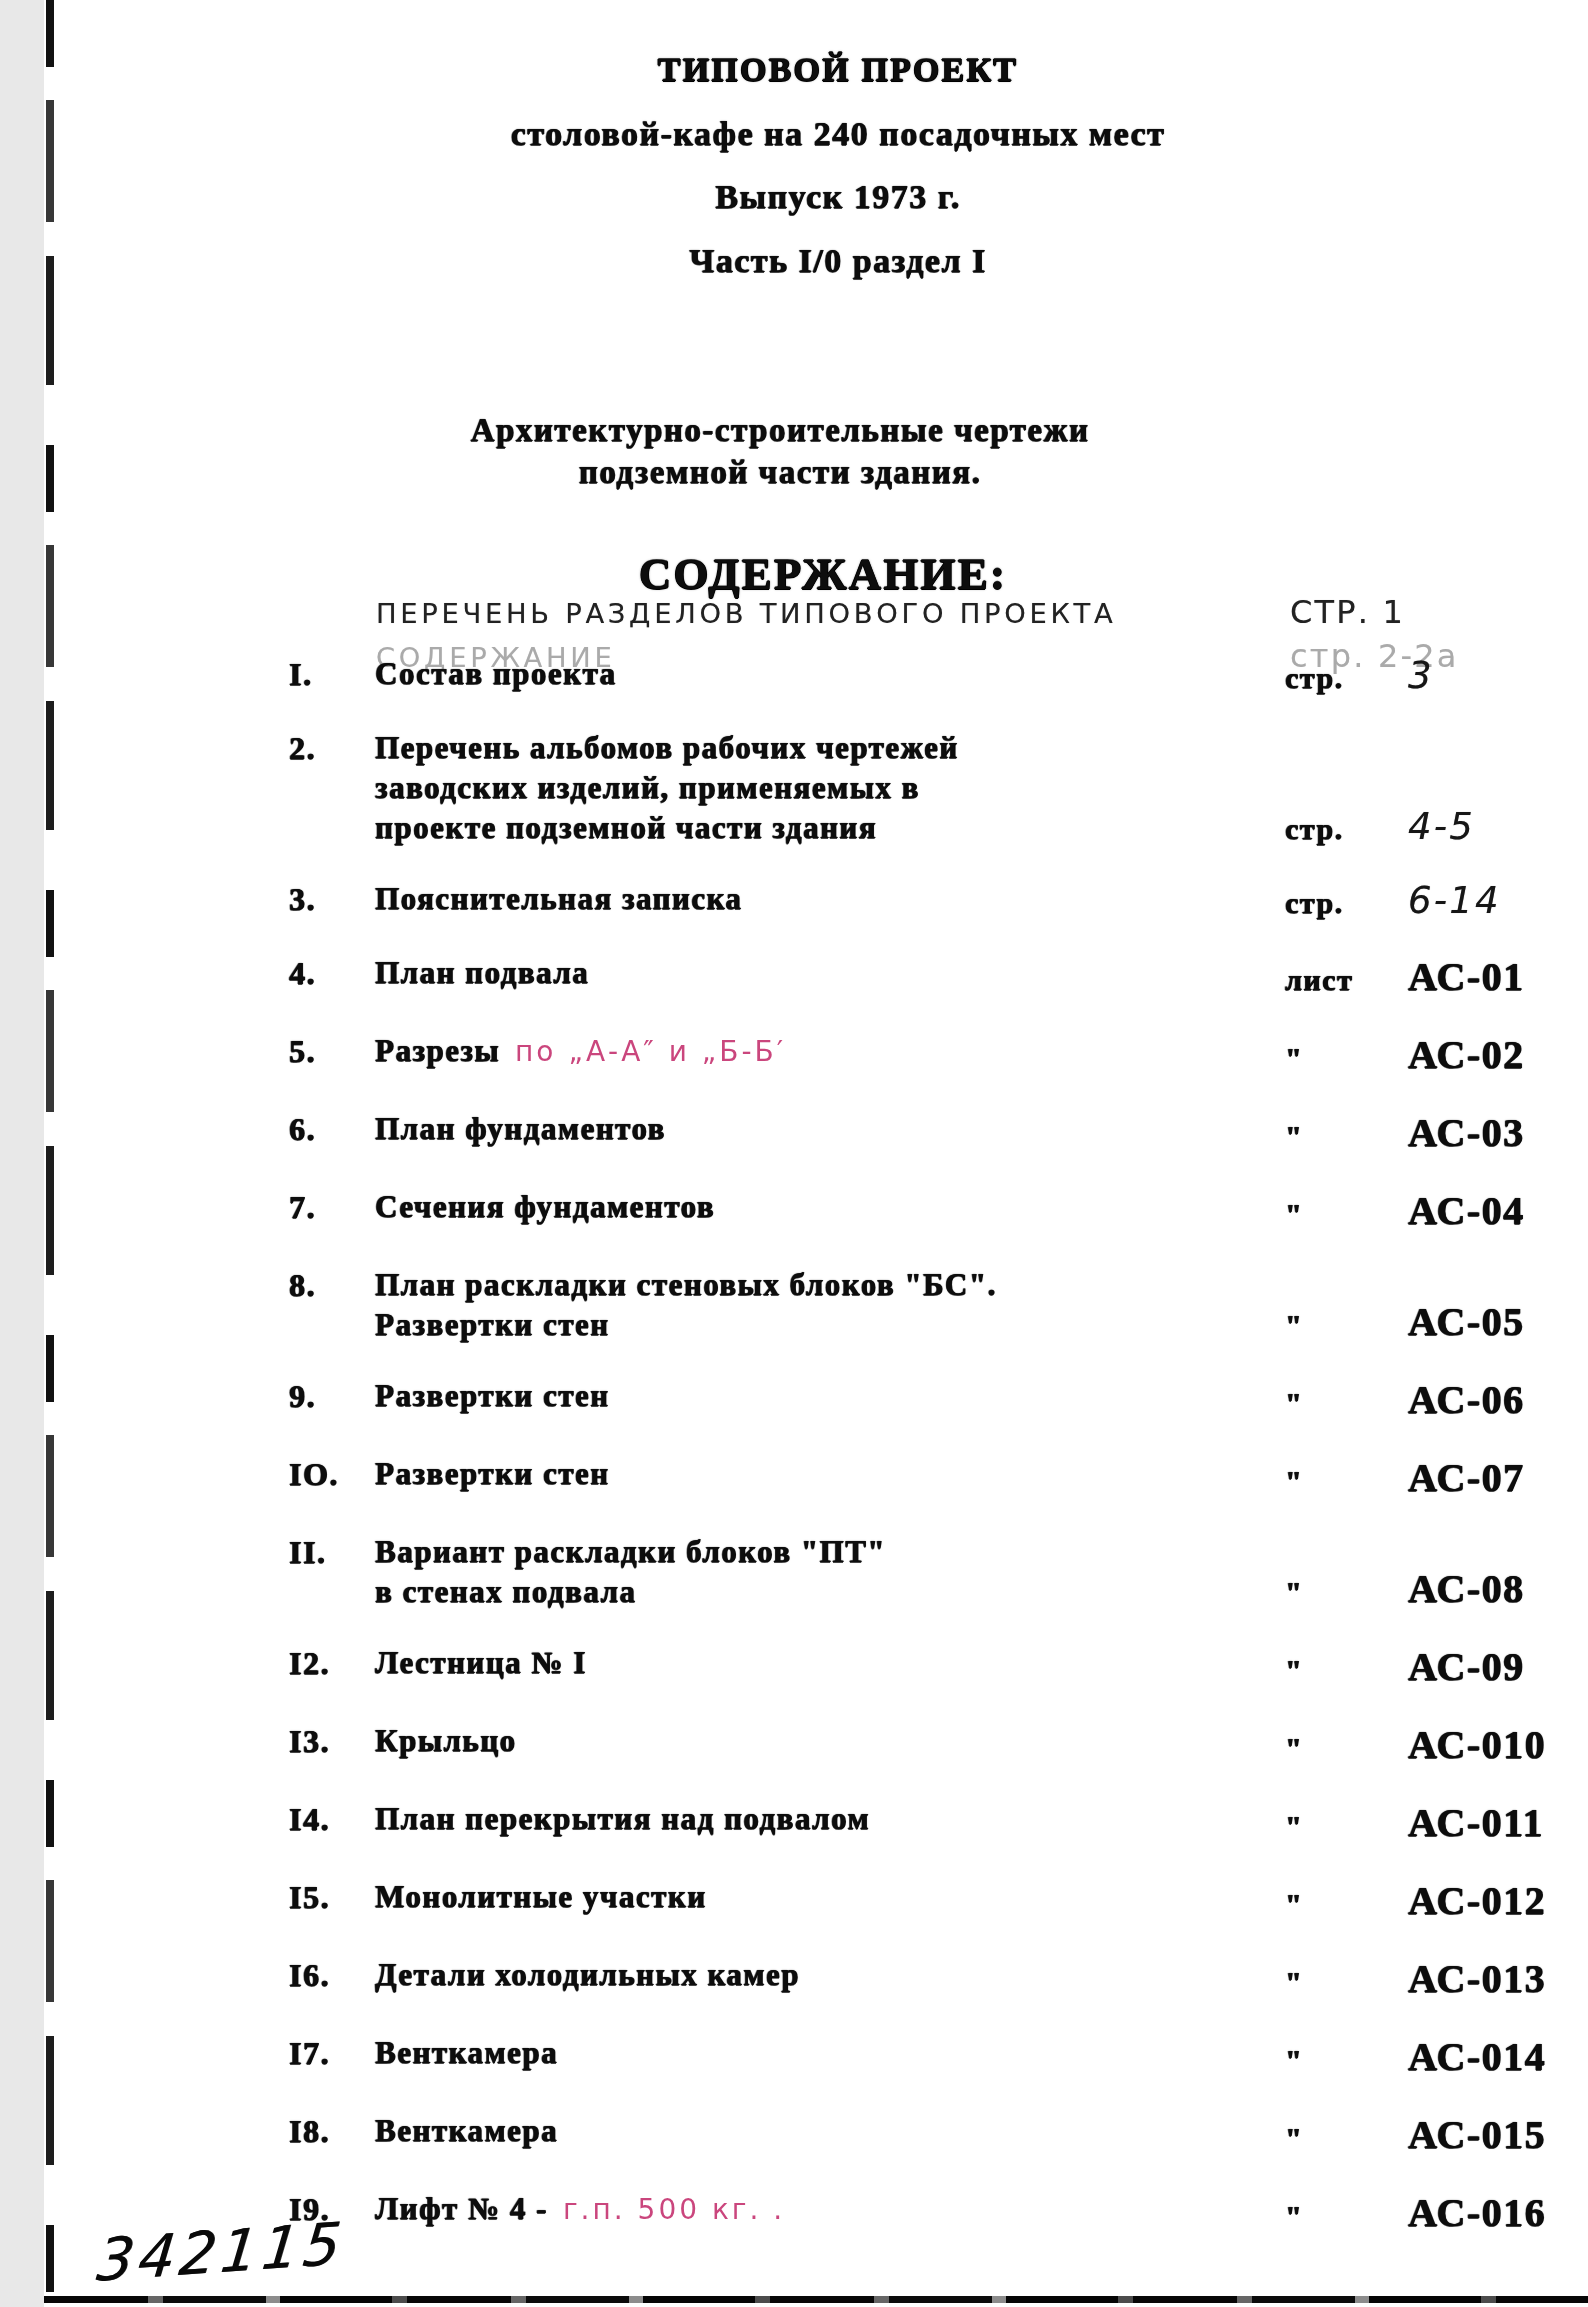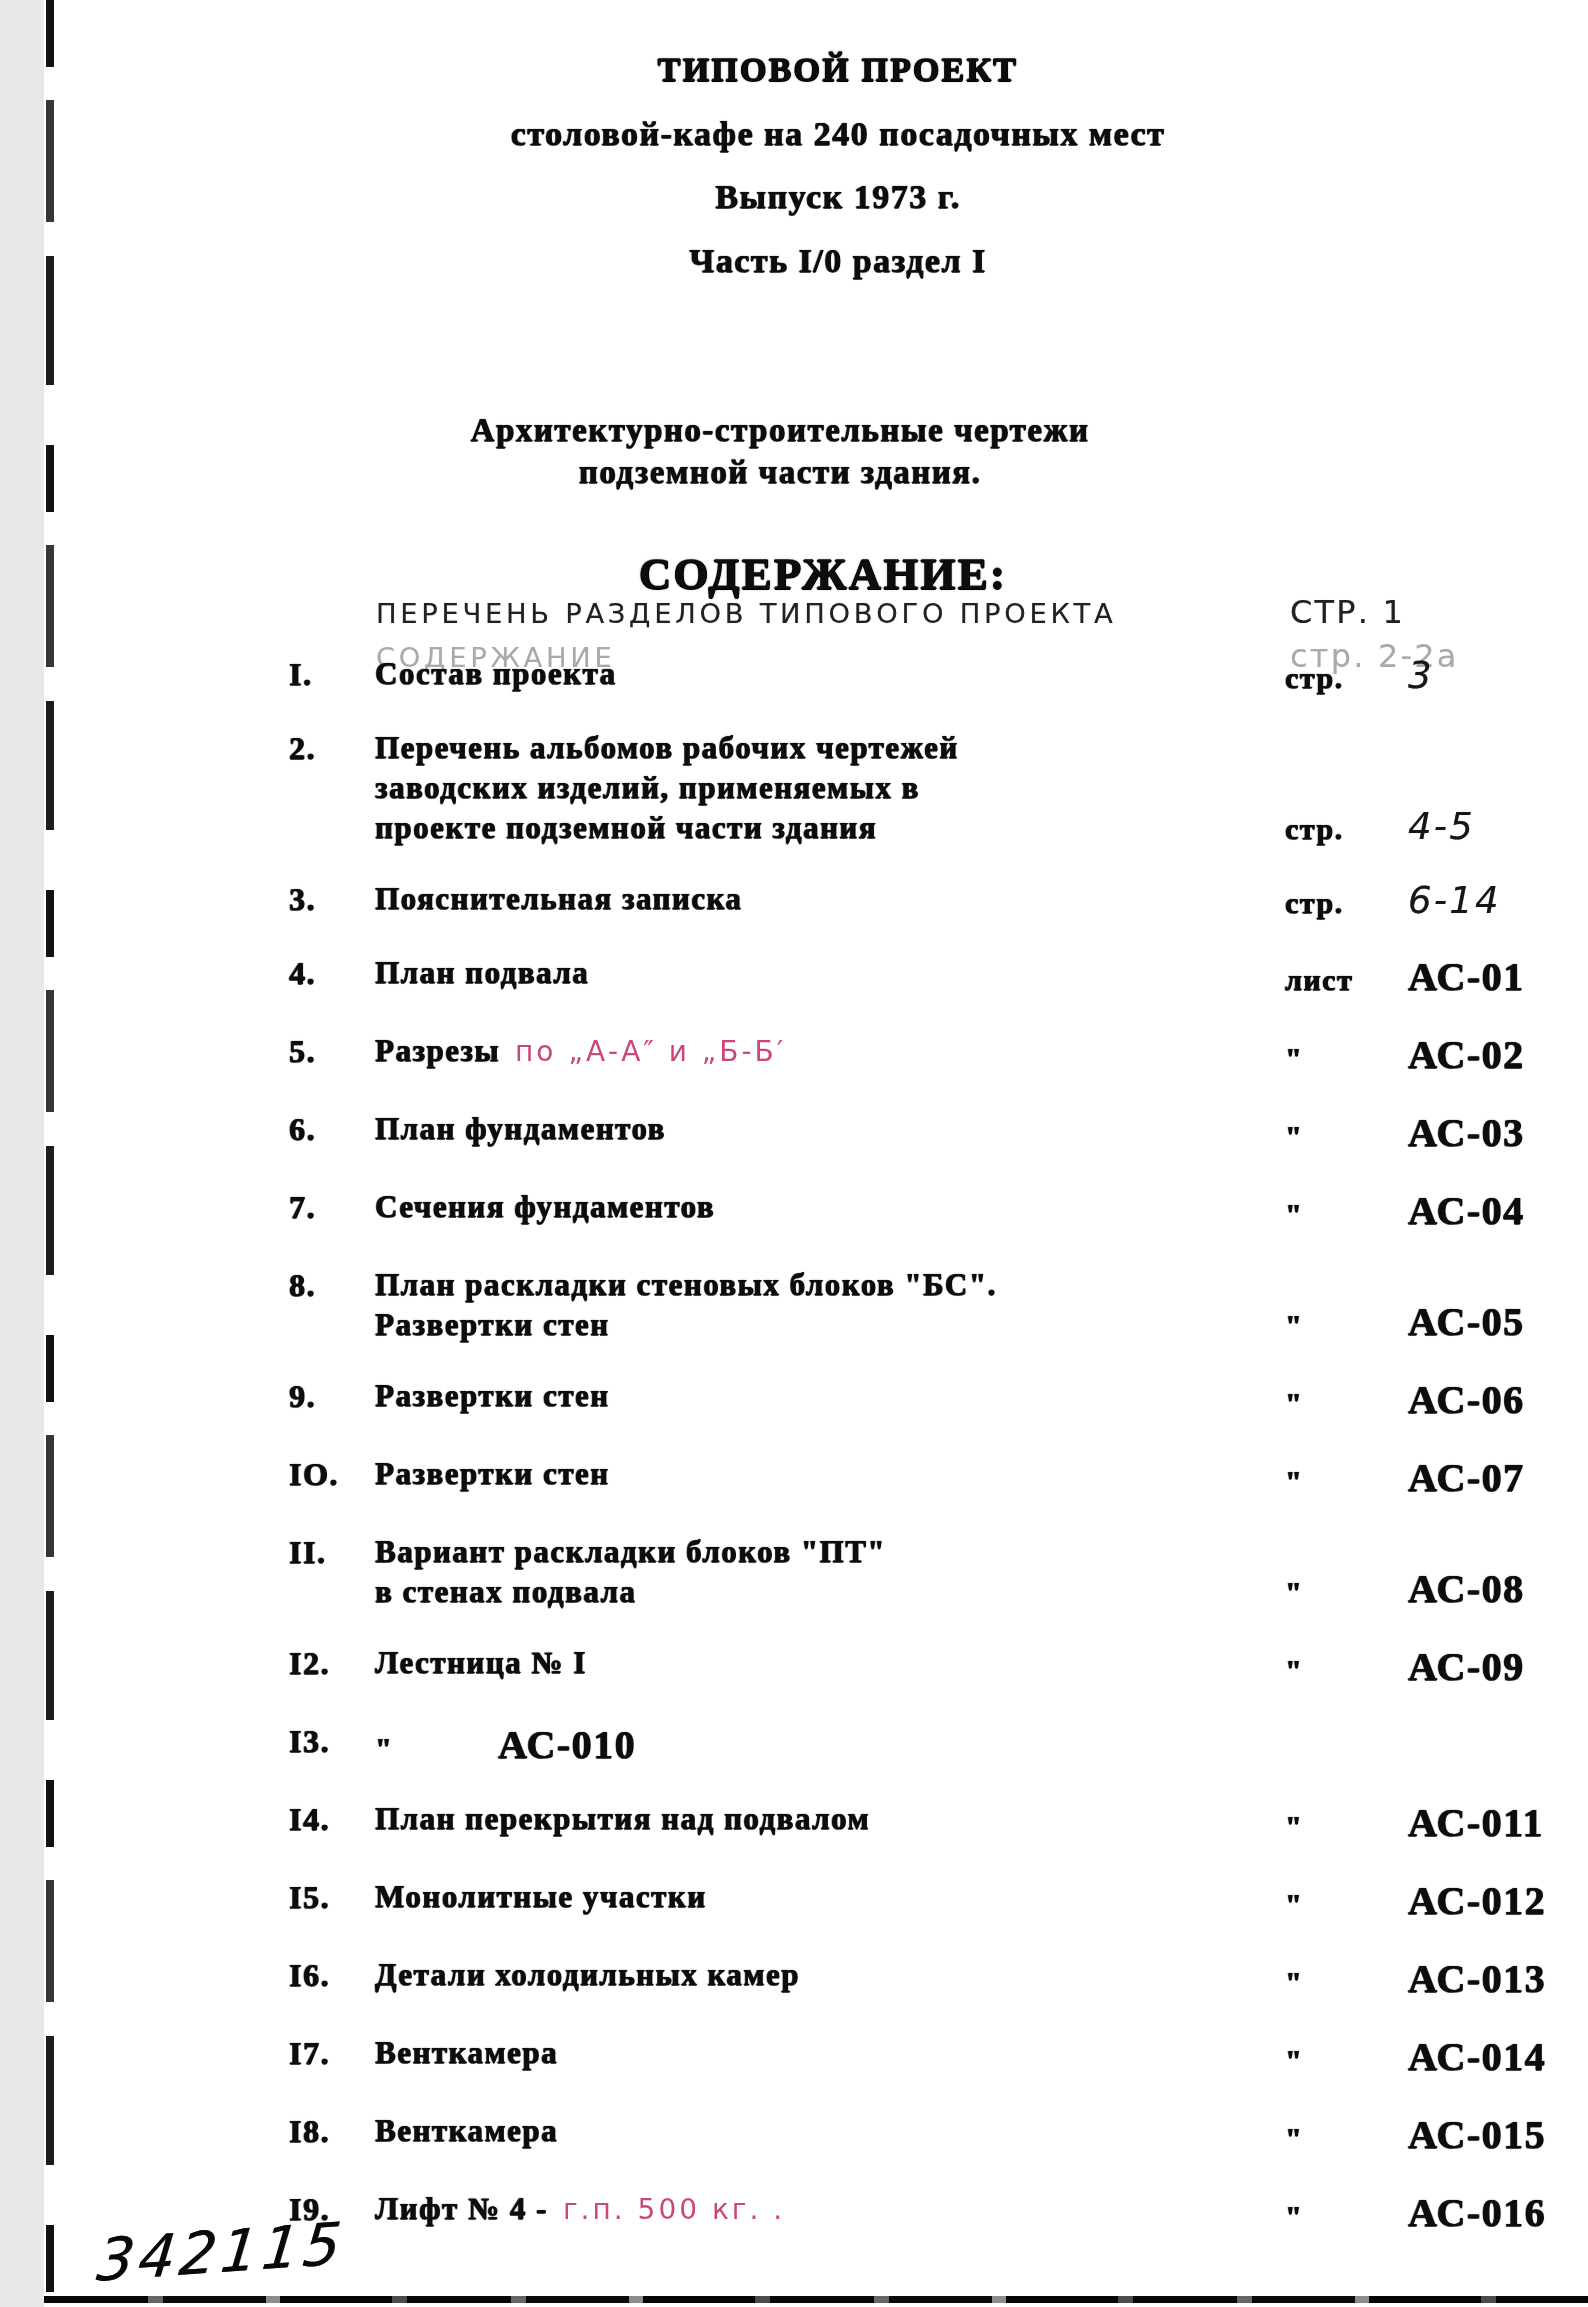--- a/index.html
+++ b/index.html
@@ -249,20 +249,23 @@
         <div class="toc-body">
           <div class="toc-line typed">Лестница № I</div>
         </div>
         <div class="toc-ref">
           <span class="toc-ref-label typed">"</span>
           <span class="toc-ref-value typed">АС-09</span>
         </div>
       </div>
       <div class="toc-row">
         <div class="toc-num typed">I3.</div>
+        <div class="toc-body">
+          <div class="toc-line typed">Крыльцо</div>
+        </div>
         <div class="toc-ref">
           <span class="toc-ref-label typed">"</span>
           <span class="toc-ref-value typed">АС-010</span>
         </div>
       </div>
       <div class="toc-row">
         <div class="toc-num typed">I4.</div>
         <div class="toc-body">
           <div class="toc-line typed">План перекрытия над подвалом</div>
         </div>

